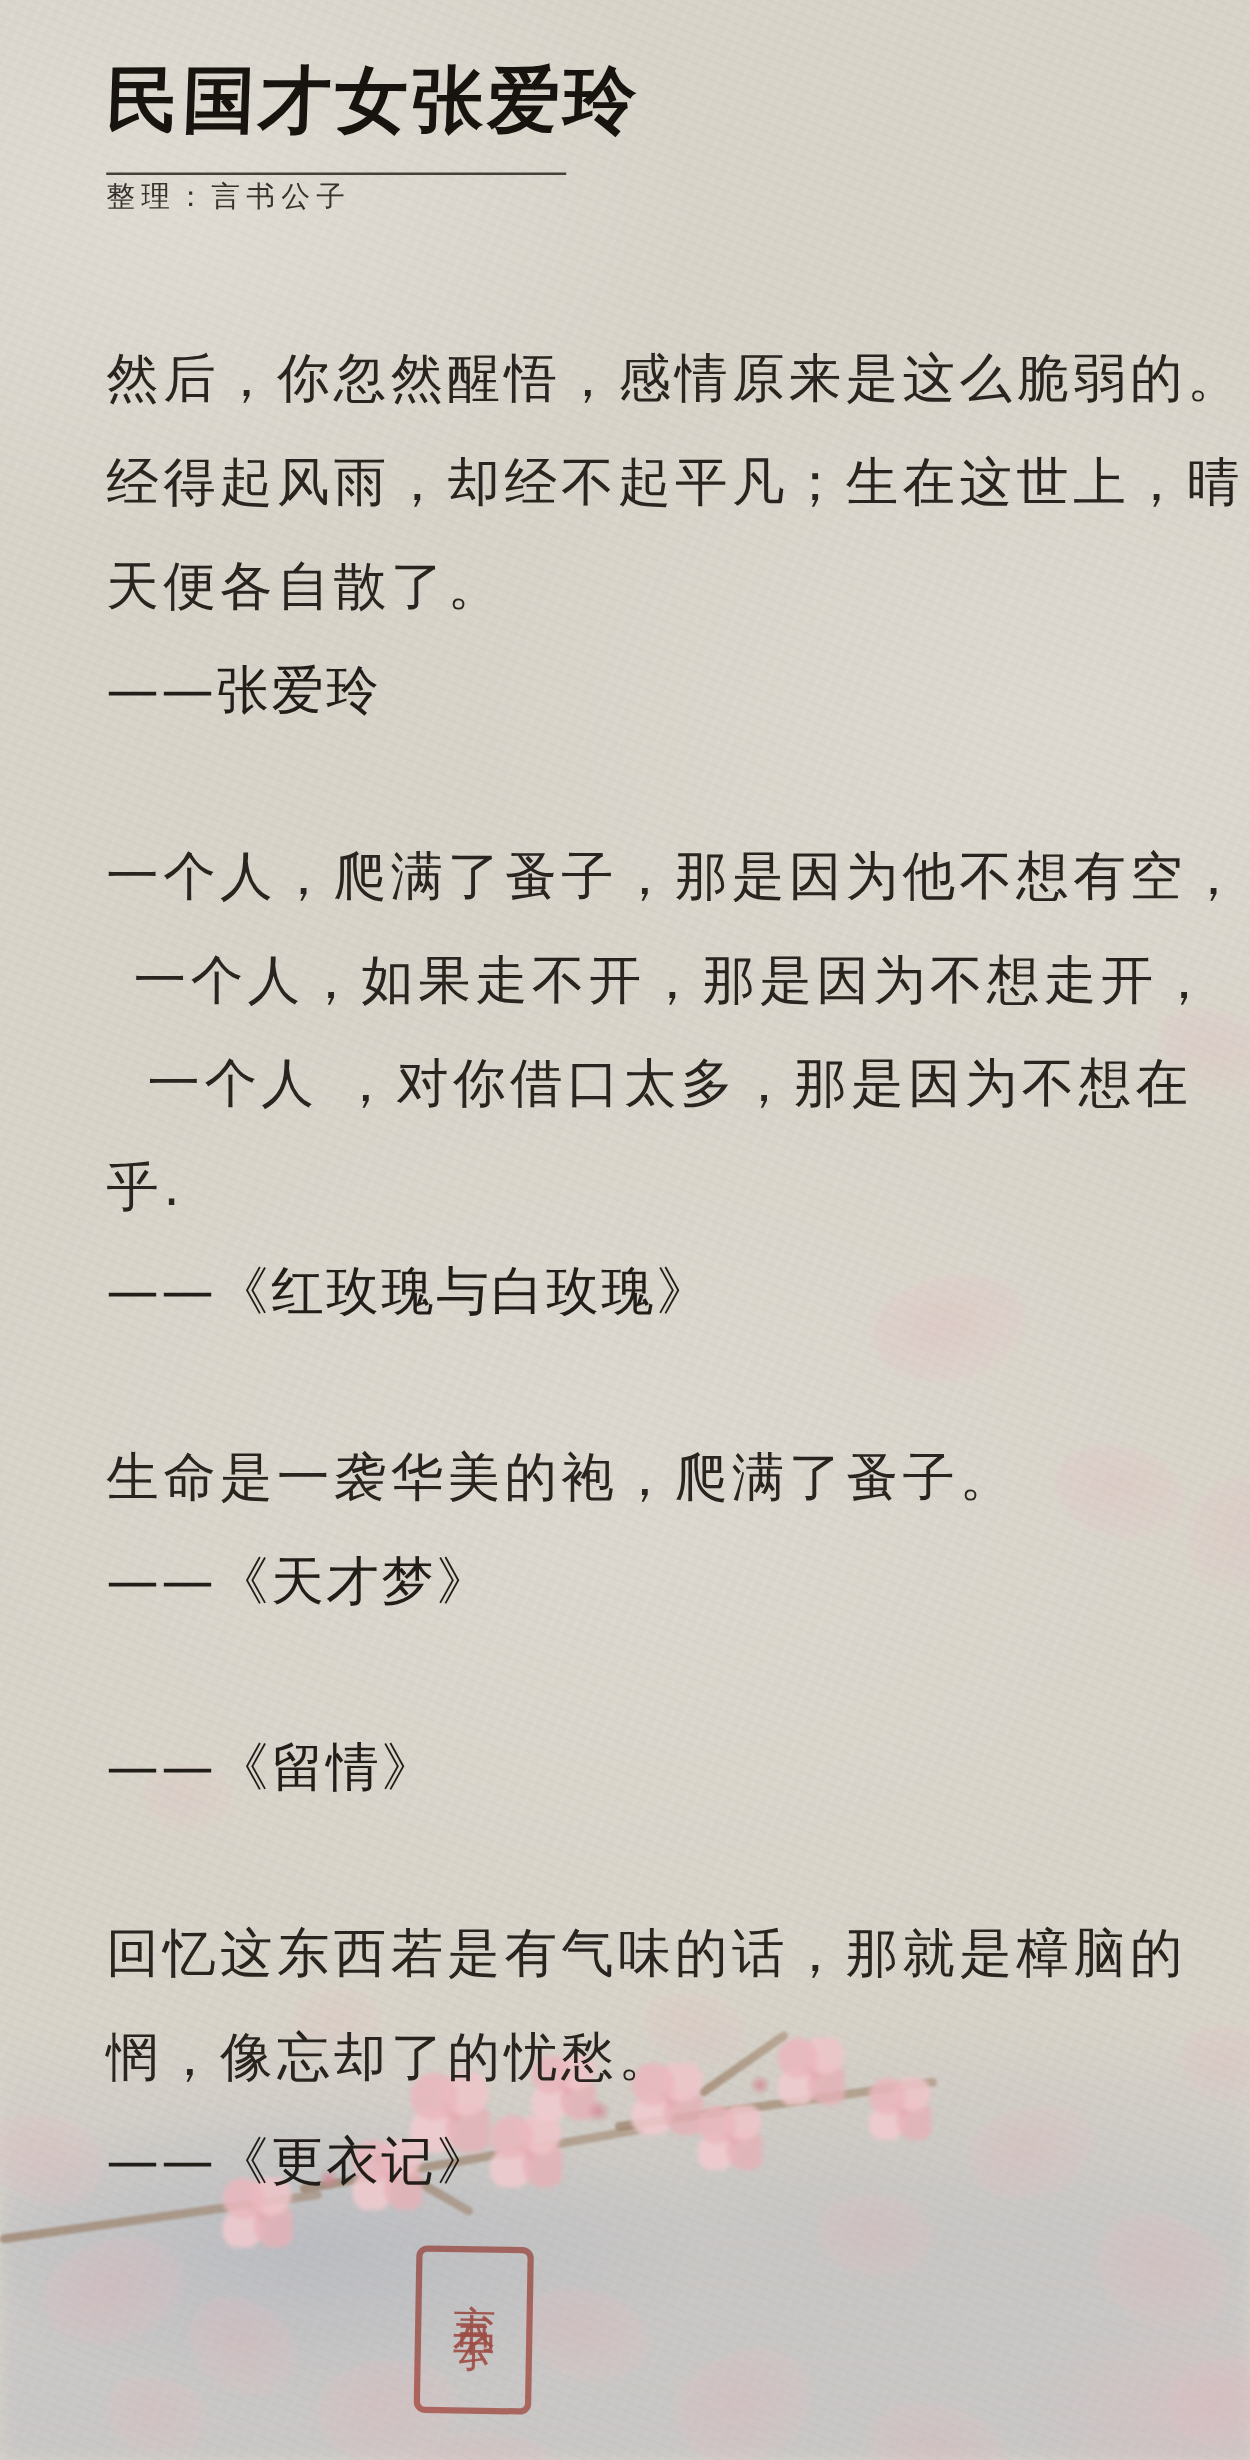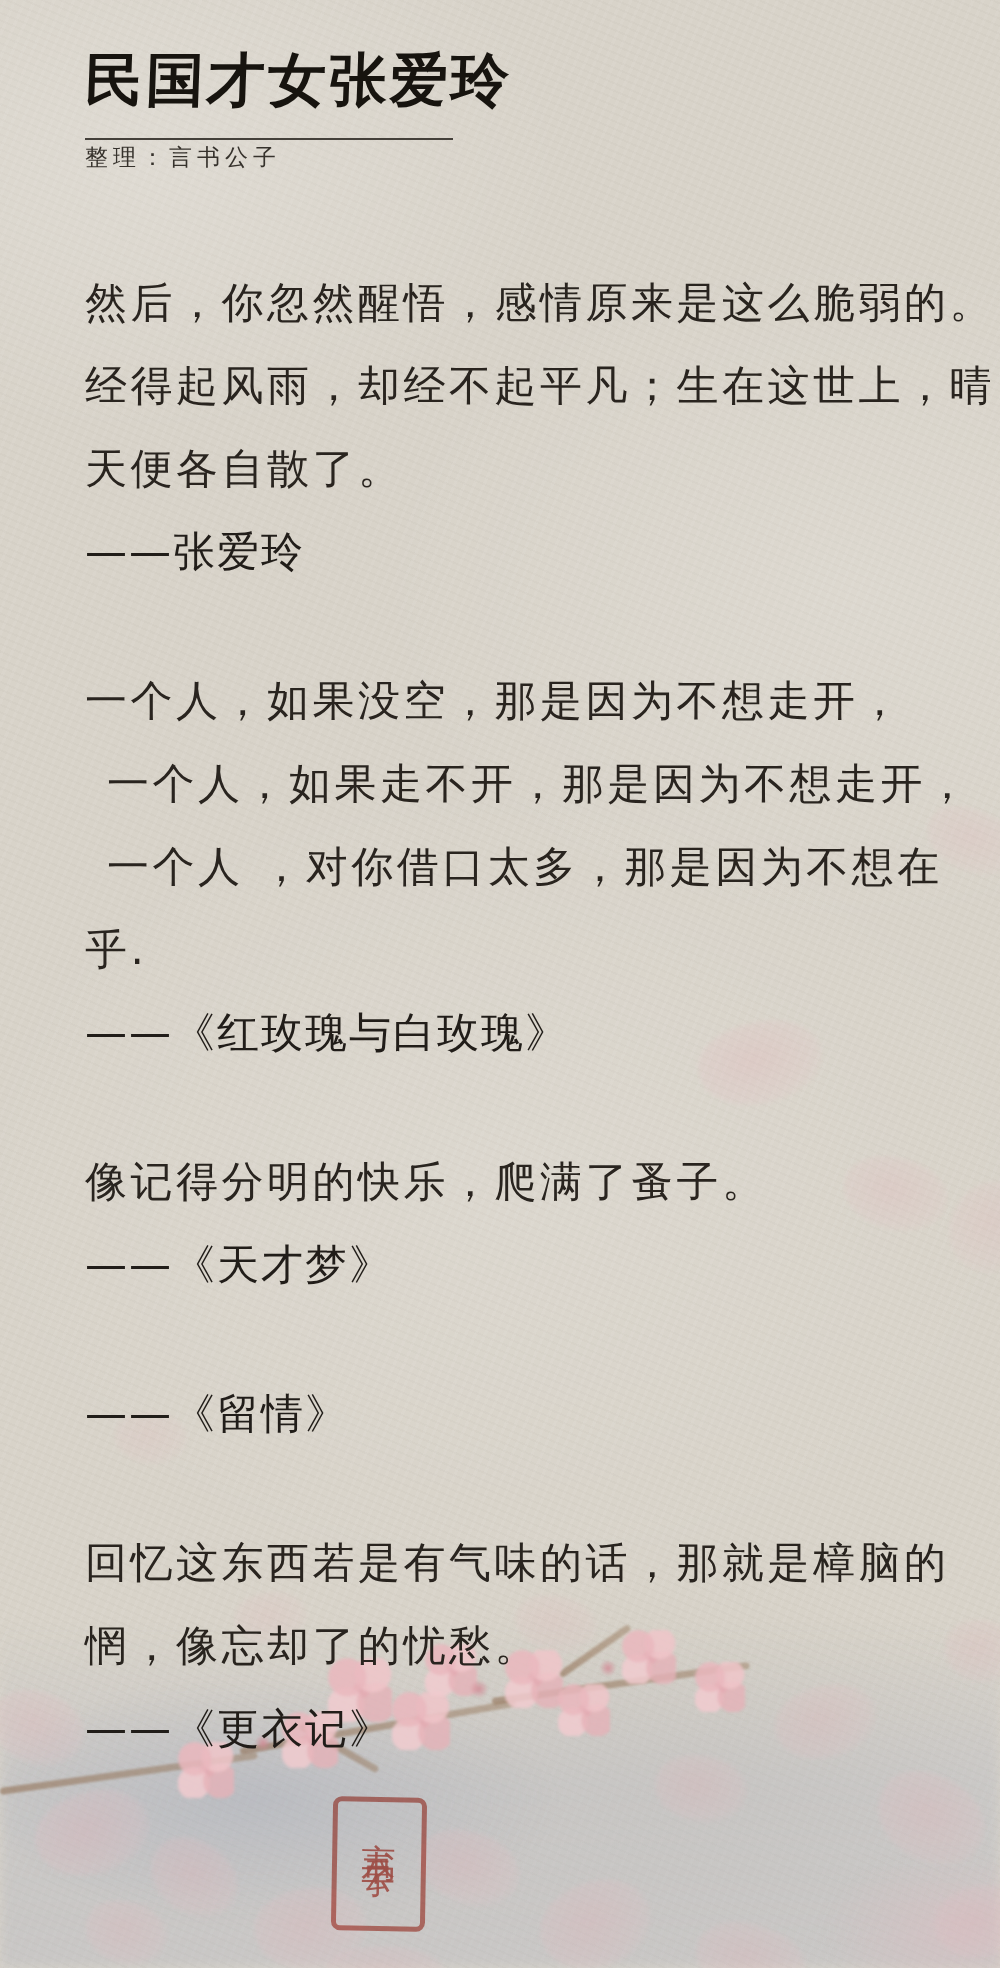--- a/index.html
+++ b/index.html
@@ -71,21 +71,21 @@
   }
   .curator{
     margin-top:2px;font-size:23px;letter-spacing:5px;color:#36322c;
   }
   .quotes{margin-top:88px;}
   .quote{margin:0 0 66px 0;}
   .quote p{
     margin:0;font-size:42px;line-height:83px;letter-spacing:3.5px;
     color:#29241f;white-space:nowrap;
   }
-  .quote p.indented{padding-left:22px;}
+  .quote p.indented{padding-left:22px;text-align:center;}
   .quote p.attribution{letter-spacing:2px;color:#211d19;}
   
   .seal{
     position:absolute;left:332px;top:1797px;z-index:3;
     width:84px;height:124px;
     border:5px solid rgba(195,74,62,.78);
     border-radius:9px;
     display:flex;align-items:center;justify-content:center;
     mix-blend-mode:multiply;opacity:.88;
     transform:rotate(1deg);
@@ -159,29 +159,29 @@
     <div class="quotes">
 
       <div class="quote">
         <p>然后，你忽然醒悟，感情原来是这么脆弱的。</p>
         <p>经得起风雨，却经不起平凡；生在这世上，晴</p>
         <p>天便各自散了。</p>
         <p class="attribution">——张爱玲</p>
       </div>
 
       <div class="quote">
-        <p>一个人，如果没空，那是因为不想走开，</p>
+        <p>一个人，爬满了蚤子，那是因为他不想有空，</p>
         <p class="indented">一个人，如果走不开，那是因为不想走开，</p>
         <p class="indented">一个人 ，对你借口太多，那是因为不想在</p>
         <p>乎.</p>
         <p class="attribution">——《红玫瑰与白玫瑰》</p>
       </div>
 
       <div class="quote">
-        <p>像记得分明的快乐，爬满了蚤子。</p>
+        <p>生命是一袭华美的袍，爬满了蚤子。</p>
         <p class="attribution">——《天才梦》</p>
       </div>
 
       <div class="quote">
         <p class="attribution">——《留情》</p>
       </div>
 
       <div class="quote">
         <p>回忆这东西若是有气味的话，那就是樟脑的</p>
         <p>惘，像忘却了的忧愁。</p>

